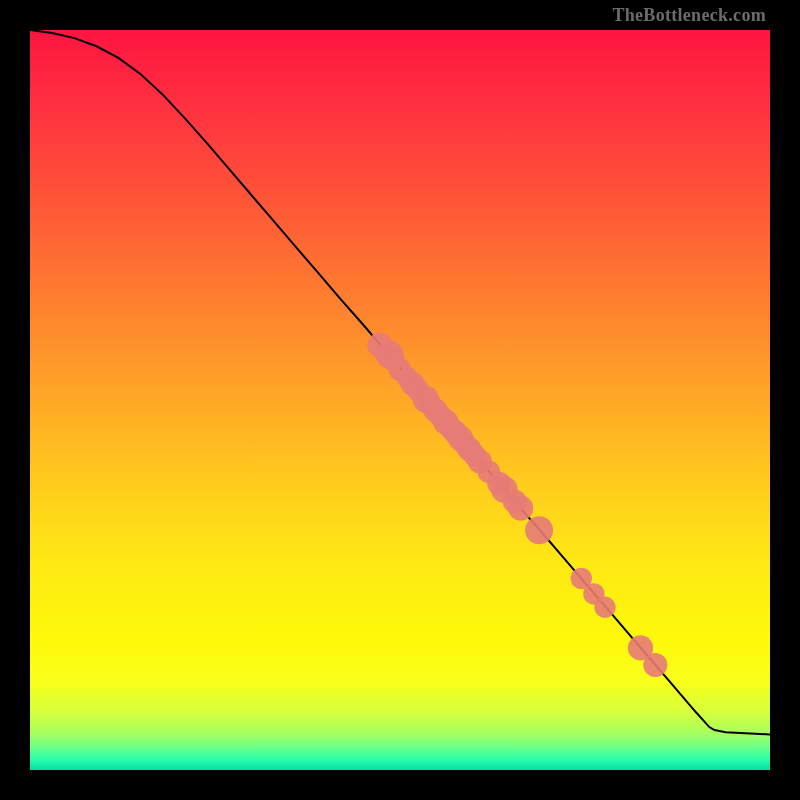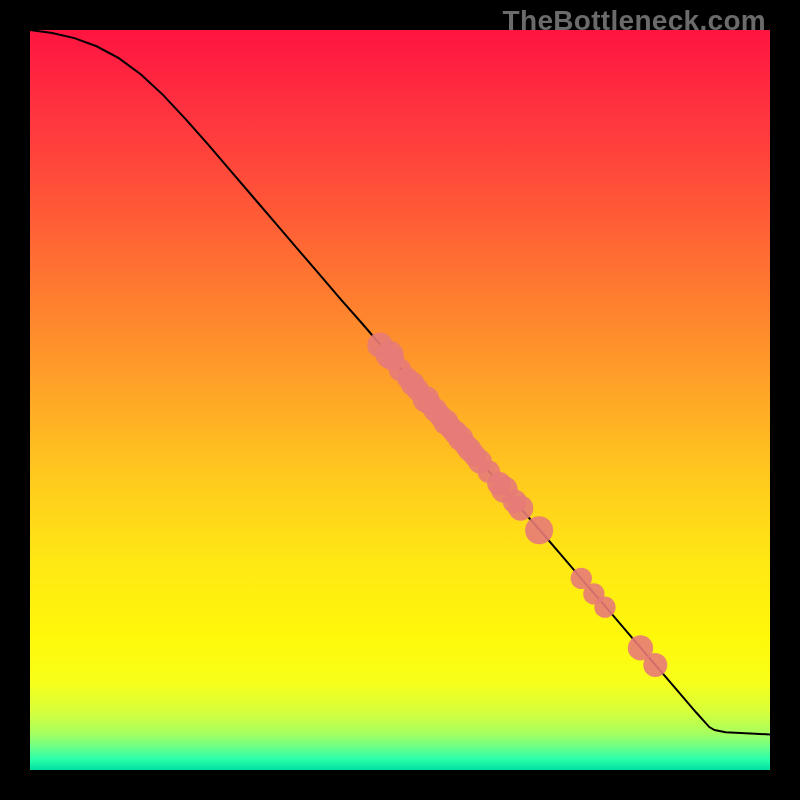--- a/index.html
+++ b/index.html
@@ -24,22 +24,22 @@
   .curve-svg {
     position: absolute;
     inset: 0;
     width: 740px;
     height: 740px;
   }
   .watermark {
     position: absolute;
     top: 5px;
     right: 34px;
-    font-family: Liberation Sans, sans-serif;
-    font-size: 28px;
+    font-family: Liberation Serif, serif;
+    font-size: 18px;
     font-weight: bold;
     color: #6b6b6b;
     letter-spacing: 0.3px;
   }
 </style>
 </head>
 <body>
 
 <div class="watermark">TheBottleneck.com</div>
 

